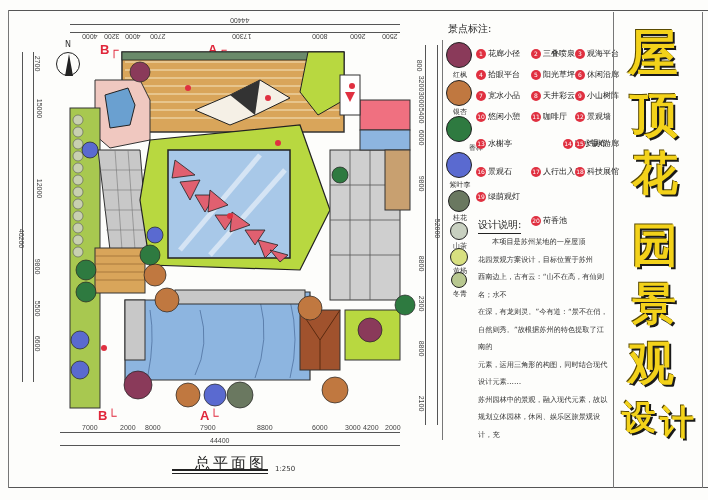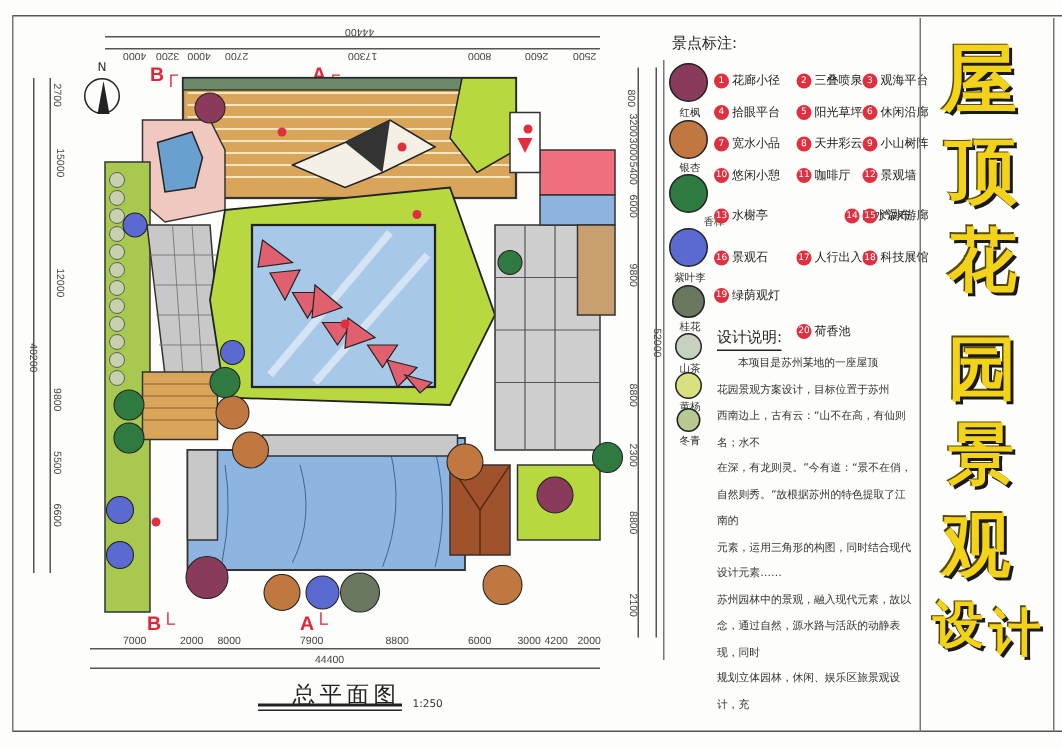--- a/index.html
+++ b/index.html
@@ -347,21 +347,20 @@
 
 <div class="heading" style="left:478px;top:218px;border-bottom:1.5px solid #222;padding-bottom:1px;">设计说明:</div>
 <div class="desc" style="top:233px;">
   <div style="padding-left:14px;">本项目是苏州某地的一座屋顶</div>
   <div>花园景观方案设计，目标位置于苏州</div>
   <div>西南边上，古有云：“山不在高，有仙则名；水不</div>
   <div>在深，有龙则灵。”今有道：“景不在俏，</div>
   <div>自然则秀。”故根据苏州的特色提取了江南的</div>
   <div>元素，运用三角形的构图，同时结合现代设计元素……</div>
   <div>苏州园林中的景观，融入现代元素，故以</div>
-  <div>念，通过自然，源水路与活跃的动静表现，同时</div>
   <div>规划立体园林，休闲、娱乐区旅景观设计，充</div>
 
 </div>
 
 <div class="title-col"></div>
 <div class="title-char" style="left:628px;top:28px;font-size:50px;">屋</div>
 <div class="title-char" style="left:630px;top:90px;font-size:48px;">顶</div>
 <div class="title-char" style="left:632px;top:150px;font-size:46px;">花</div>
 <div class="title-char" style="left:632px;top:222px;font-size:46px;">园</div>
 <div class="title-char" style="left:632px;top:282px;font-size:44px;">景</div>

